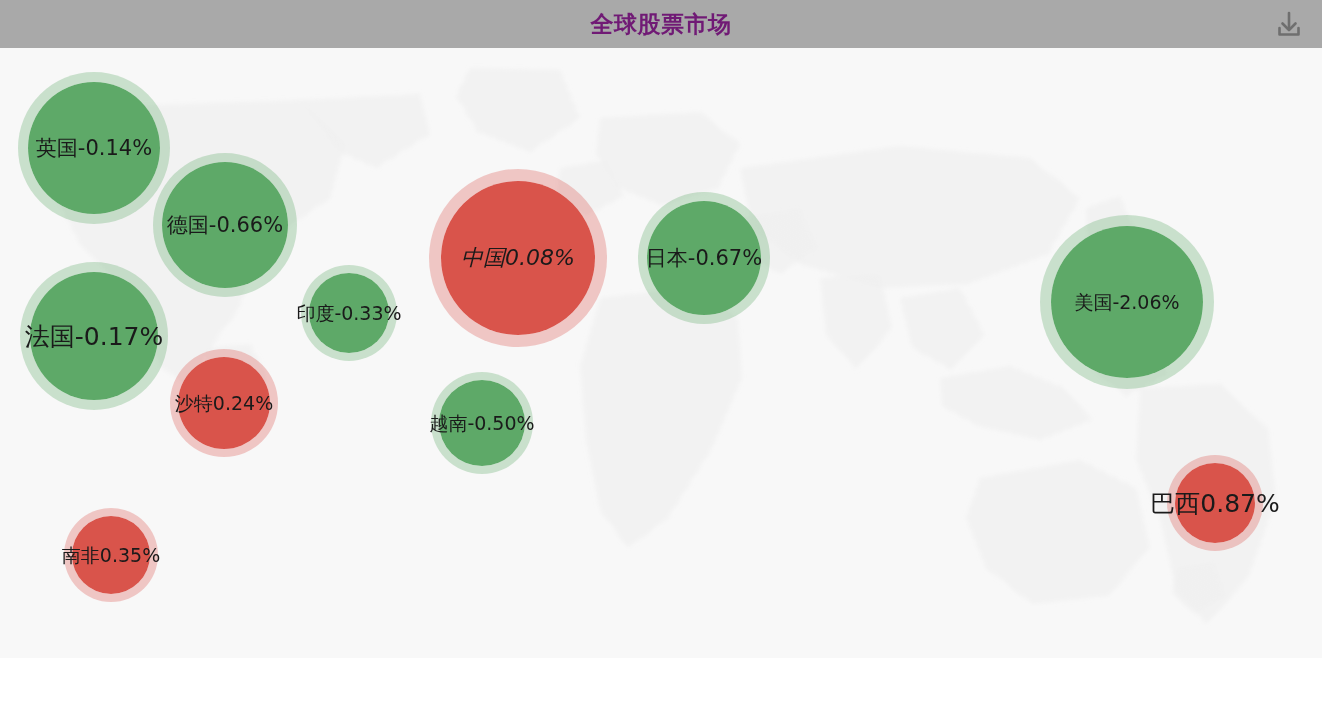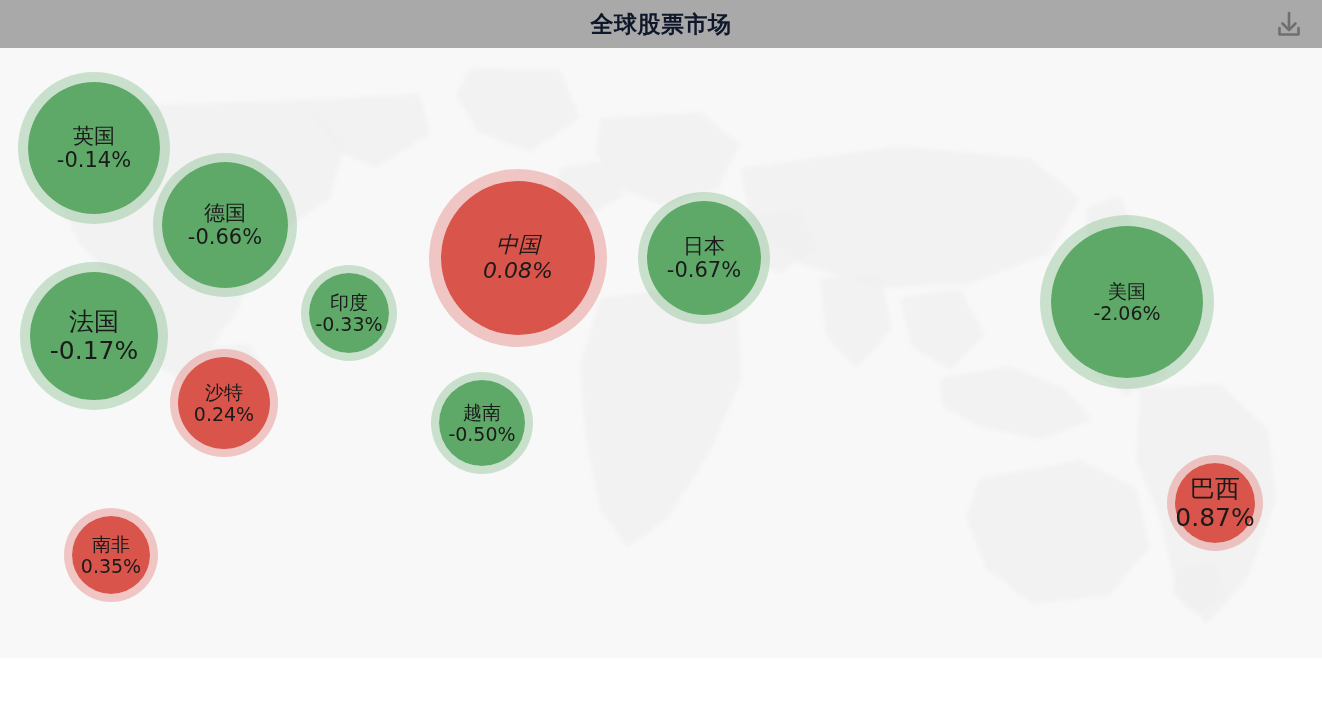--- a/index.html
+++ b/index.html
@@ -35,21 +35,21 @@
     top: 0;
     height: 48px;
   }
   .bar-bottom {
     top: 658px;
     height: 54px;
   }
   .bar-title {
     font-size: 23px;
     font-weight: bold;
-    color: #0f172a;
+    color: #701a75;
     letter-spacing: 0.5px;
     line-height: 1;
   }
   .download-btn {
     position: absolute;
     right: 16px;
     top: 7px;
     width: 34px;
     height: 34px;
     display: flex;
@@ -75,21 +75,21 @@
     top: 0;
     width: 1322px;
     height: 610px;
   }
 
   
   .bubble {
     position: absolute;
     border-radius: 50%;
     display: flex;
-    flex-direction: column;
+    flex-direction: row;
     align-items: center;
     justify-content: center;
     box-sizing: border-box;
     cursor: pointer;
     text-align: center;
     line-height: 1.16;
     color: #1a1a1a;
   }
   .bubble .b-name,
   .bubble .b-val {

